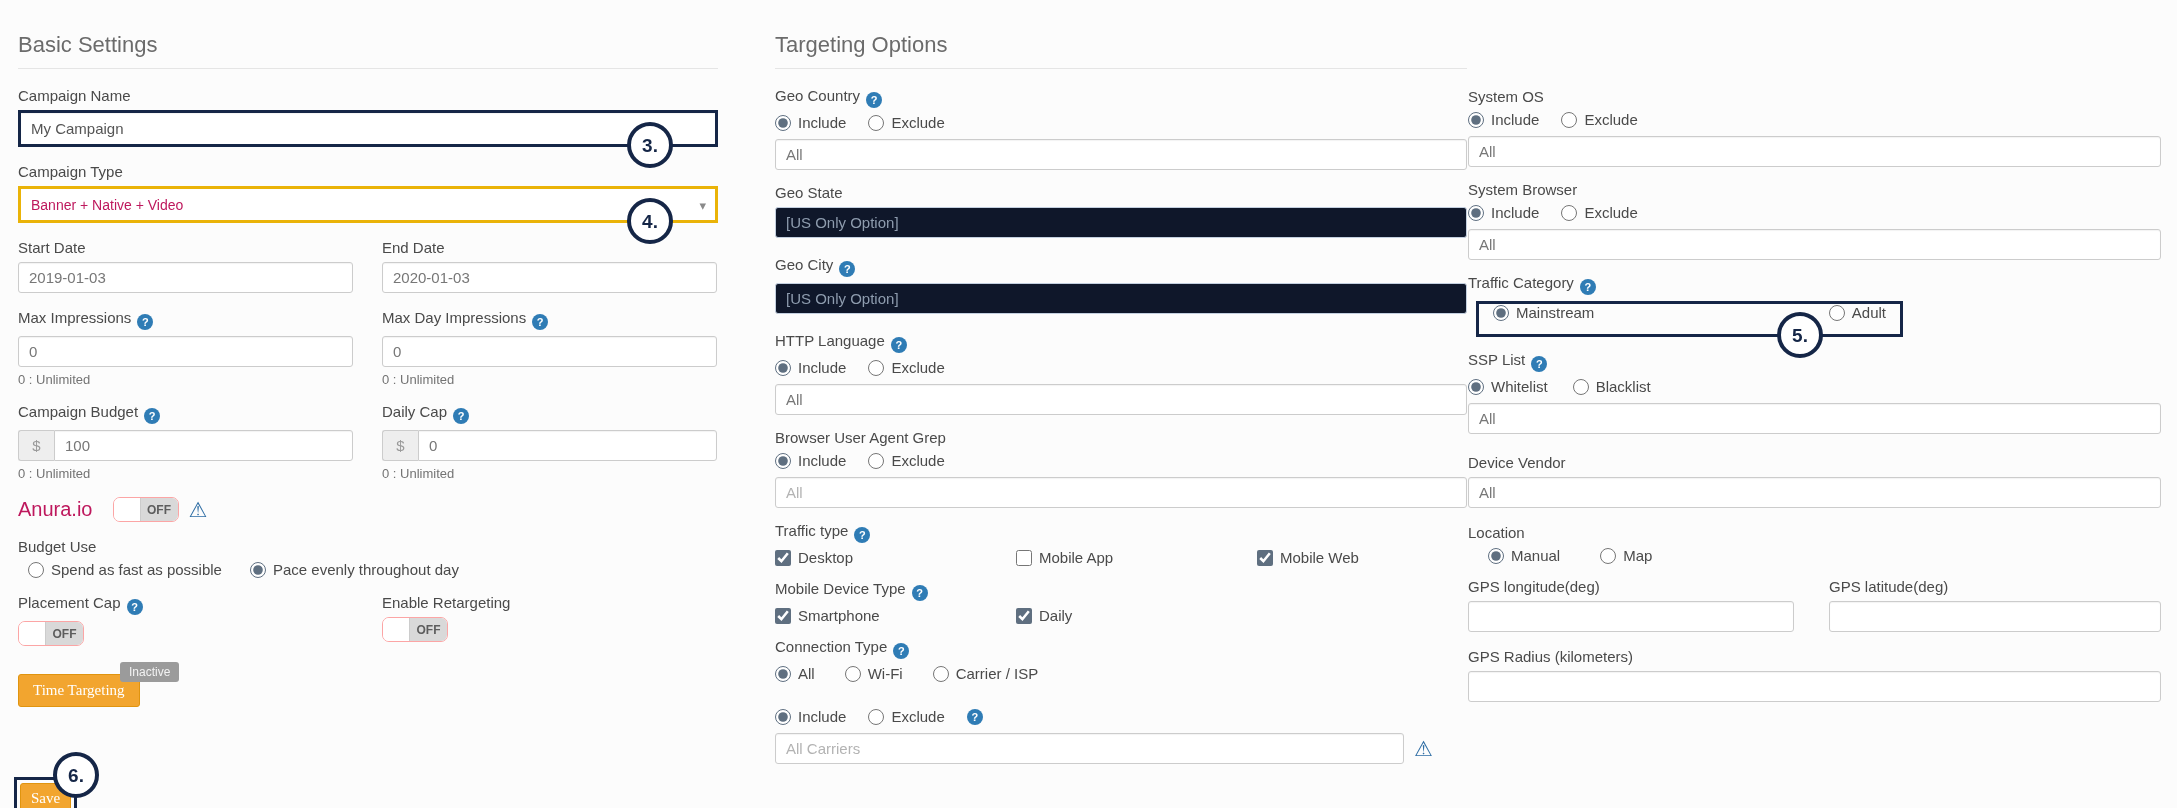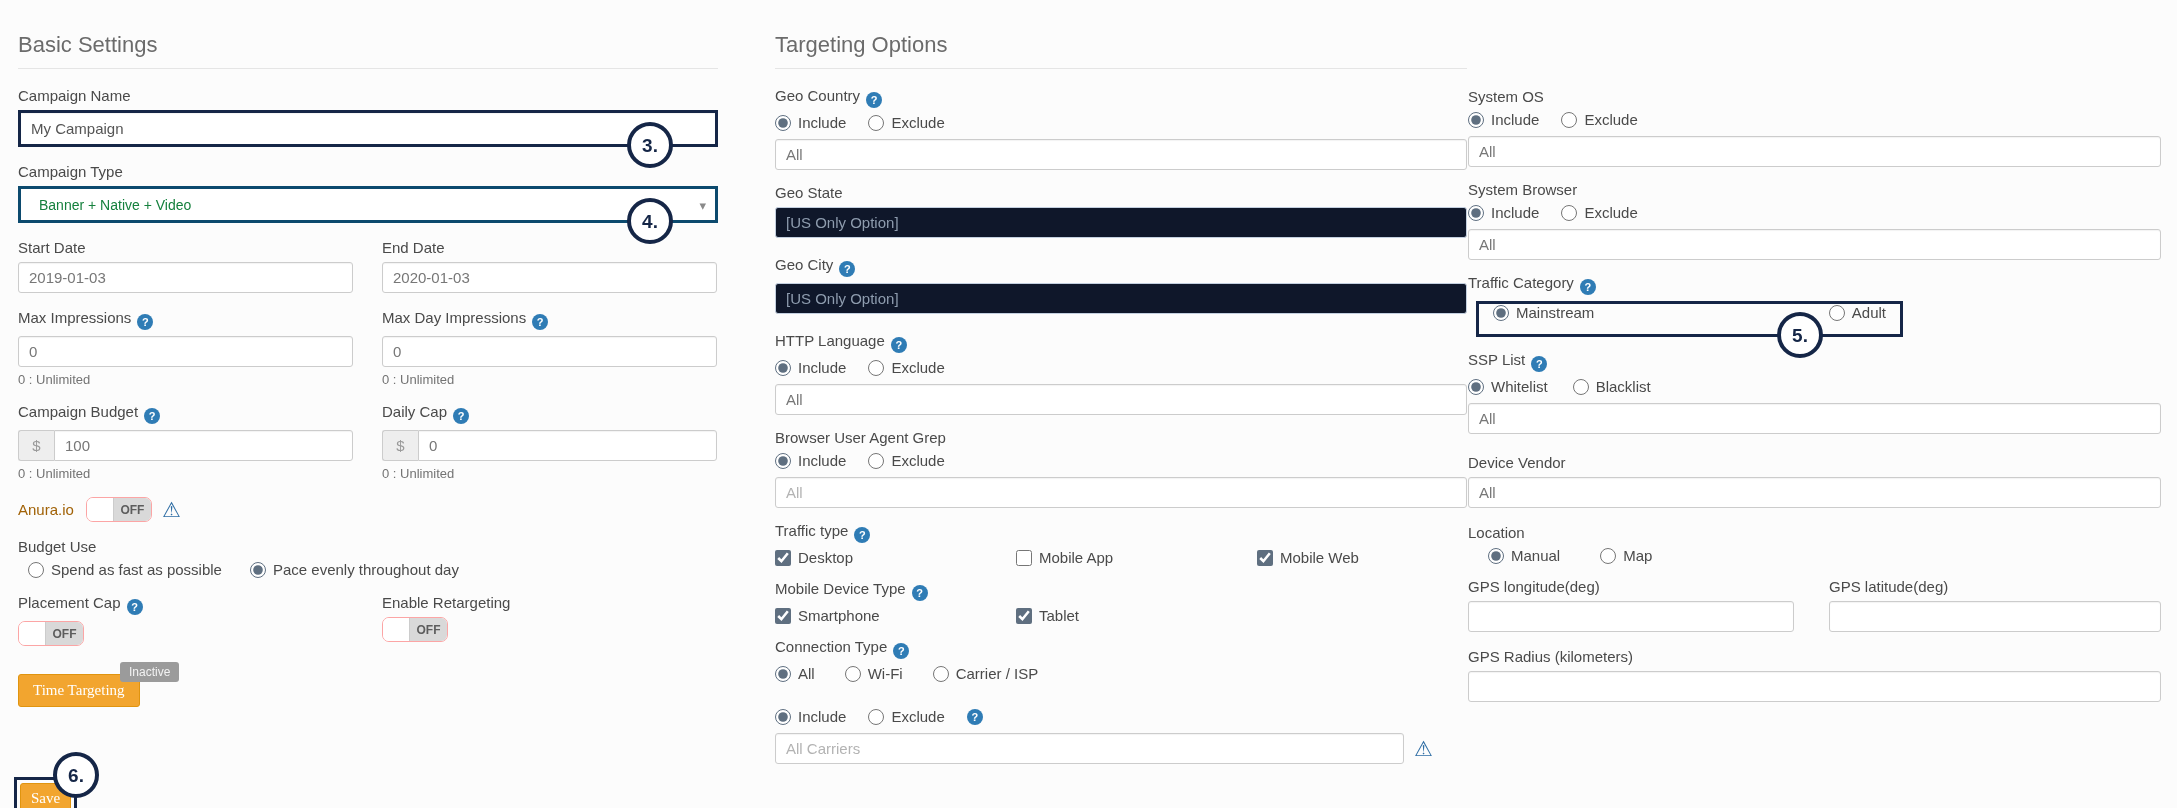--- a/index.html
+++ b/index.html
@@ -5,30 +5,30 @@
   *{box-sizing:border-box;margin:0;padding:0}
   html,body{width:2177px;height:808px}
   body{position:relative;background:#fcfcfc;font-family:"Liberation Sans","DejaVu Sans",sans-serif;color:#444;overflow:hidden}
   .col{position:absolute;top:32px}
   .col-left{left:18px;width:700px}
   .col-mid{left:775px;width:692px}
   .col-right{left:1468px;width:693px;top:88px}
   h2.section-title{font-size:22px;font-weight:400;color:#6b6b6b;padding-bottom:10px;border-bottom:1px solid #e5e5e5;margin-bottom:18px}
   .group{margin-bottom:16px;position:relative}
   .lbl{display:block;font-size:15px;color:#4a4a4a;margin-bottom:6px}
-  .lbl-inline{font-size:15px;color:#a16207;margin-right:12px}
+  .lbl-inline{font-size:20px;color:#be185d;margin-right:20px}
   .row2{display:flex;gap:29px}
   .row2>.half{width:335px;position:relative}
   .row2r{display:flex;gap:35px}
   .row2r>.half-a{width:326px}.row2r>.half-b{width:332px}
   input[type=text]{width:100%;height:31px;border:1px solid #ccc;border-radius:3px;padding:4px 10px;font-size:15px;color:#777;background:#fff;outline:none;font-family:inherit;box-shadow:inset 0 1px 1px rgba(0,0,0,.05)}
   input[type=text]::placeholder{color:#b3b3b3}
   input.hl{height:37px;border:3px solid #152647;border-radius:0;color:#555}
   .select-wrap{position:relative}
-  select.hl-select{appearance:none;-webkit-appearance:none;width:100%;height:37px;border:3px solid #0c4a6e;border-radius:0;background:#fff;font-size:14px;color:#15803d;padding:0 18px;font-family:inherit;outline:none}
+  select.hl-select{appearance:none;-webkit-appearance:none;width:100%;height:37px;border:3px solid #eab308;border-radius:0;background:#fff;font-size:14px;color:#be185d;padding:0 10px;font-family:inherit;outline:none}
   .caret{position:absolute;right:12px;top:50%;transform:translateY(-50%);color:#8a8a8a;font-size:13px;pointer-events:none}
   .caret::after{content:"\25BE"}
   input.disabled{background:#0f172a;border-color:#c3cfdf;color:#8e9cae;box-shadow:none}
   .hint{font-size:13px;color:#737373;margin-top:5px}
   .igroup{display:flex}
   .igroup .addon{flex:none;width:36px;height:31px;background:#eee;border:1px solid #ccc;border-right:none;border-radius:3px 0 0 3px;color:#999;font-size:15px;display:flex;align-items:center;justify-content:center}
   .igroup input{border-radius:0 3px 3px 0}
   .help{display:inline-flex;align-items:center;justify-content:center;width:16px;height:16px;border-radius:50%;background:#2f7cb5;color:#fff;font-size:11px;font-weight:bold;margin-left:6px;vertical-align:-3px;cursor:pointer}
   .help::after{content:"?"}
   .warn{color:#2e6da4;font-size:21px;margin-left:10px;line-height:1}
@@ -245,21 +245,21 @@
 
   <div class="group" style="margin-bottom:14px">
     <label class="lbl"><span>Mobile Device Type</span><span class="help"></span></label>
     <div class="checkrow">
       <label class="opt">
           <input type="checkbox" checked="" style="">
           <span>Smartphone</span>
         </label>
       <label class="opt">
           <input type="checkbox" checked="" style="">
-          <span>Tablet</span>
+          <span>Daily</span>
         </label>
     </div>
   </div>
 
   <div class="group" style="margin-bottom:14px">
     <label class="lbl"><span>Connection Type</span><span class="help"></span></label>
     <div class="opts" style="gap:30px;margin-bottom:0">
       <label class="opt">
           <input type="radio" name="connection-type" checked="" style="">
           <span>All</span>

